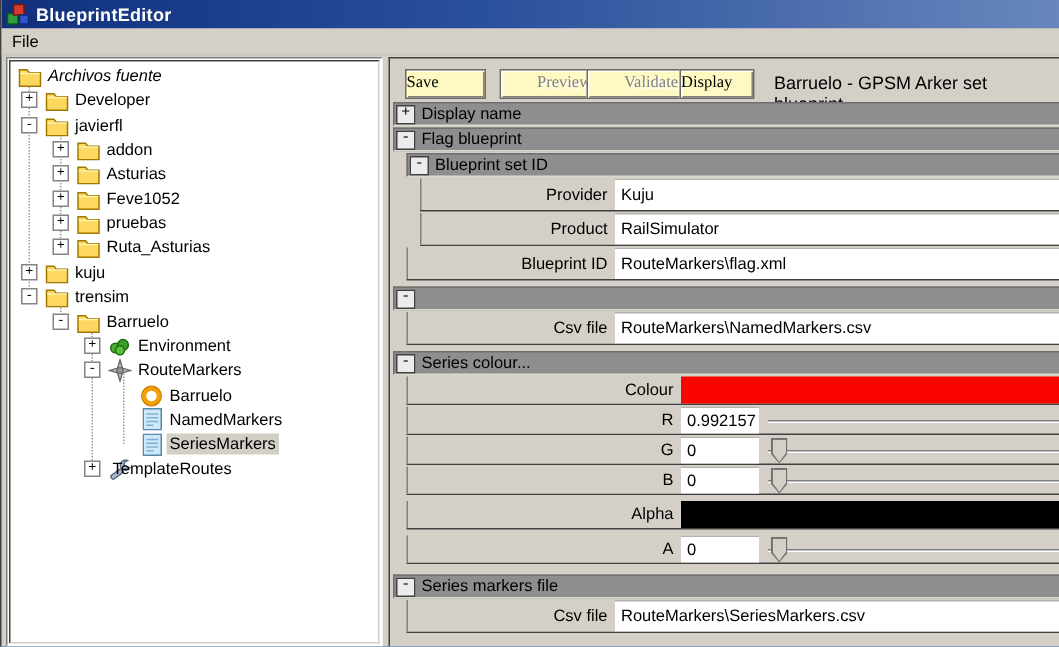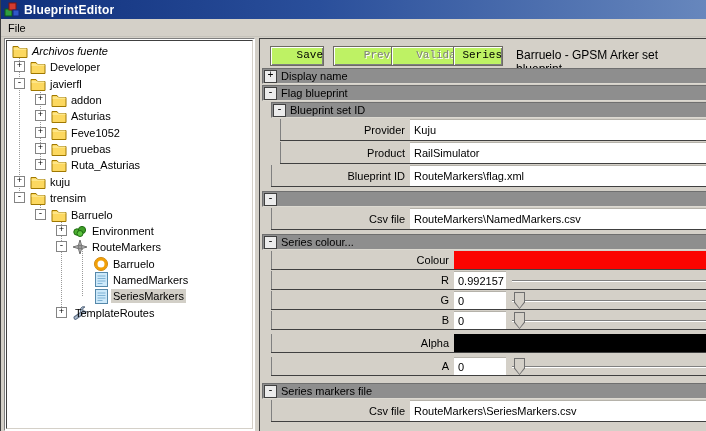--- a/index.html
+++ b/index.html
@@ -23,23 +23,23 @@
   .tree-row{position:absolute;height:16px;display:flex;align-items:center;white-space:nowrap;}
   .tree-toggle{position:absolute;width:11px;height:11px;background:#fff;border:1px solid #848484;
     box-sizing:border-box;line-height:8px;text-align:center;font-size:9px;font-family:"Liberation Mono",monospace;}
   .tree-icon{position:absolute;width:16px;height:16px;display:flex;align-items:center;justify-content:center;}
   .tree-label{position:absolute;padding:0 2px;line-height:14px;}
   .tree-label.selected{background:#d2cfc7;}
   .rail{position:absolute;width:0;border-left:1px dotted #9a9a9a;}
   
   #rightpanel{position:absolute;left:258px;top:38px;width:448px;height:393px;background:#d4d0c8;
     border-top:1px solid #404040;border-left:1px solid #404040;box-sizing:border-box;}
-  .btn{position:absolute;height:18px;background:#bef264;border:1px solid #6d6a63;
+  .btn{position:absolute;height:18px;background:#fef9c3;border:1px solid #6d6a63;
     box-shadow:inset 1px 1px 0 #fff, inset -1px -1px 0 #808080;
-    font-family:Liberation Mono, monospace;font-size:11px;text-align:right;line-height:16px;}
+    font-family:Liberation Serif, serif;font-size:11px;text-align:left;line-height:16px;}
   .btn.disabled{color:#808080;text-shadow:1px 1px 0 #fff;padding-left:24px;}
   #bp-title{position:absolute;left:256px;top:9px;font-size:12px;}
   
   .prow{position:absolute;box-sizing:border-box;}
   .prow.header{background:#8e8e8e;border:1px solid #6f6f6f;border-bottom-color:#dcd9d1;
     display:flex;align-items:center;}
   .hdr-toggle{width:13px;height:13px;margin-left:1px;background:#ececec;border:1px solid #404040;
     box-sizing:border-box;text-align:center;line-height:10px;font-size:10px;font-family:"Liberation Mono",monospace;}
   .hdr-label{margin-left:4px;}
   .labelcell{position:absolute;top:0;bottom:0;background:#d4d0c8;border-left:1px solid #808080;
@@ -252,21 +252,21 @@
           </div>
         </div>
     </div>
   </div>
 
   <div id="rightpanel">
     <div id="toolbar">
         <div class="btn" style="left: 10px; top: 7px; width: 52px;">Save</div>
         <div class="btn disabled" style="left: 73px; top: 7px; width: 52px;">Preview</div>
         <div class="btn disabled" style="left: 131px; top: 7px; width: 53px;">Validate</div>
-        <div class="btn" style="left: 193px; top: 7px; width: 48px;">Series</div>
+        <div class="btn" style="left: 193px; top: 7px; width: 48px;">Display</div>
       </div>
     <div id="bp-title">Barruelo - GPSM Arker set blueprint</div>
     <div id="propgrid">
         <div class="prow header" style="left: 2px; top: 29px; width: 450px; height: 16px;">
           <span class="hdr-toggle">+</span>
           <span class="hdr-label">Display name</span>
         </div>
         <div class="prow header" style="left: 2px; top: 46px; width: 450px; height: 16px;">
           <span class="hdr-toggle">-</span>
           <span class="hdr-label">Flag blueprint</span>

